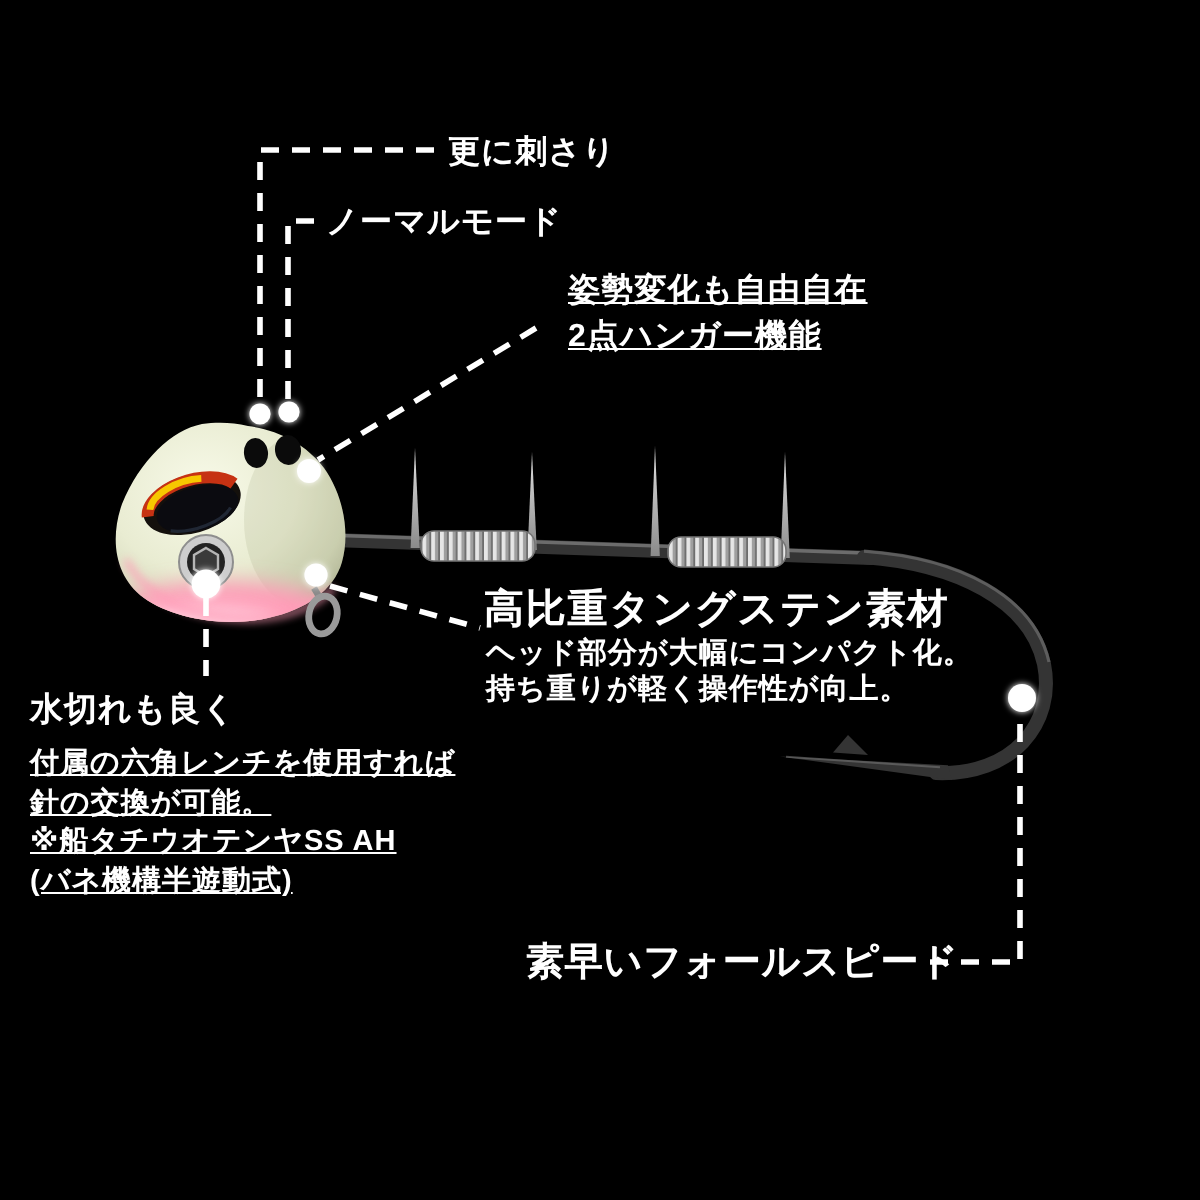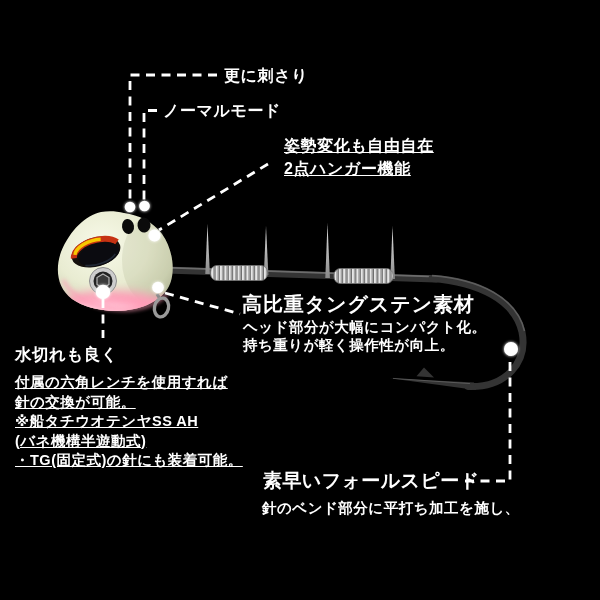--- a/index.html
+++ b/index.html
@@ -159,21 +159,19 @@
     <div>ヘッド部分が大幅にコンパクト化。</div>
     <div>持ち重りが軽く操作性が向上。</div>
   </div>
 
   <div class="label cap-title-sm" style="left:15px;top:344px;">水切れも良く</div>
   <div class="label cap-body lh195" style="left:15px;top:373px;text-decoration:underline;">
     <div>付属の六角レンチを使用すれば</div>
     <div>針の交換が可能。</div>
     <div>※船タチウオテンヤSS AH</div>
     <div>(バネ機構半遊動式)</div>
-    <div>・TG(固定式)の針にも装着可能。</div>
   </div>
 
   <div class="label cap-title-md" style="left:263px;top:468px;">素早いフォールスピード</div>
   <div class="label cap-body lh19" style="left:262px;top:499px;">
-    <div>針のベンド部分に平打ち加工を施し、</div>
   </div>
 
 </div>
 
 </body></html>

